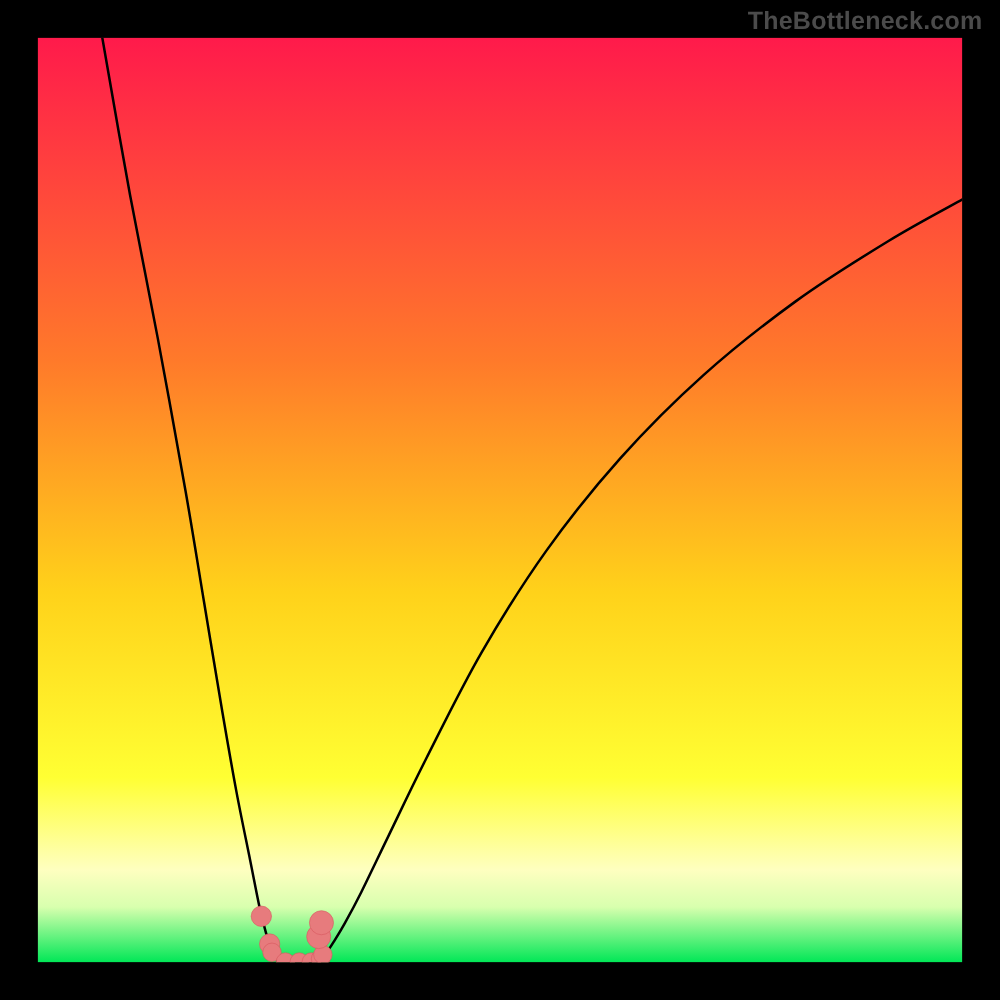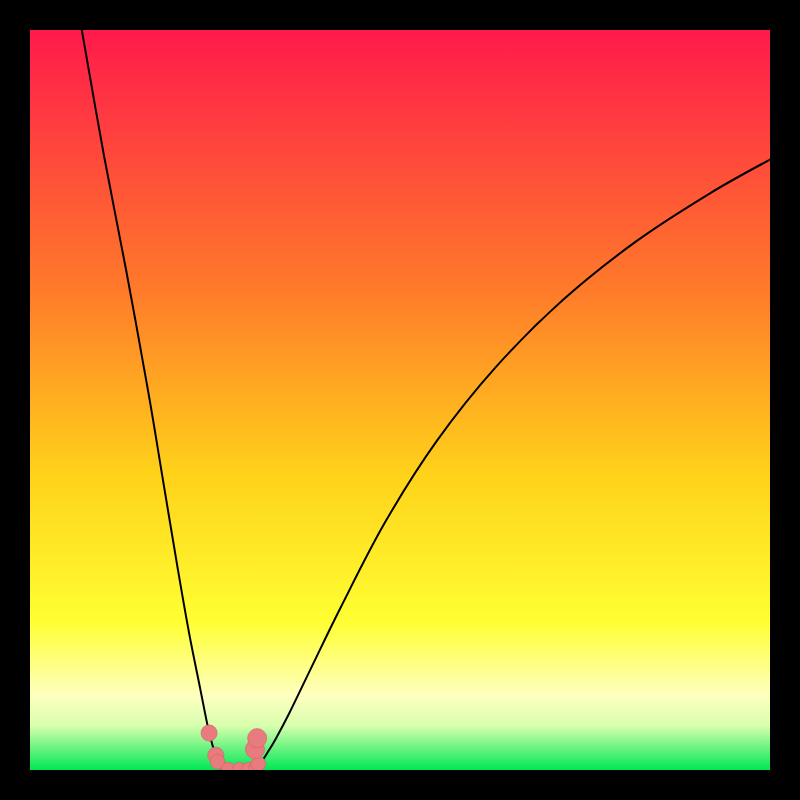--- a/index.html
+++ b/index.html
@@ -67,13 +67,14 @@
           <circle cx="198.32" cy="739.63" r="7.40" fill="#e77b7d" stroke="#d85a60" stroke-width="0.5"></circle>
           <circle cx="209.42" cy="739.63" r="7.40" fill="#e77b7d" stroke="#d85a60" stroke-width="0.5"></circle>
           <circle cx="219.04" cy="739.63" r="7.40" fill="#e77b7d" stroke="#d85a60" stroke-width="0.5"></circle>
           <circle cx="226.44" cy="737.04" r="7.40" fill="#e77b7d" stroke="#d85a60" stroke-width="0.5"></circle>
           <circle cx="228.29" cy="733.71" r="7.40" fill="#e77b7d" stroke="#d85a60" stroke-width="0.5"></circle>
           <circle cx="224.96" cy="719.28" r="9.62" fill="#e77b7d" stroke="#d85a60" stroke-width="0.5"></circle>
           <circle cx="227.18" cy="708.18" r="9.62" fill="#e77b7d" stroke="#d85a60" stroke-width="0.5"></circle>
         </g>
     </svg>
   </div>
+  <div class="watermark">TheBottleneck.com</div>
 </div>
 
 </body></html>

